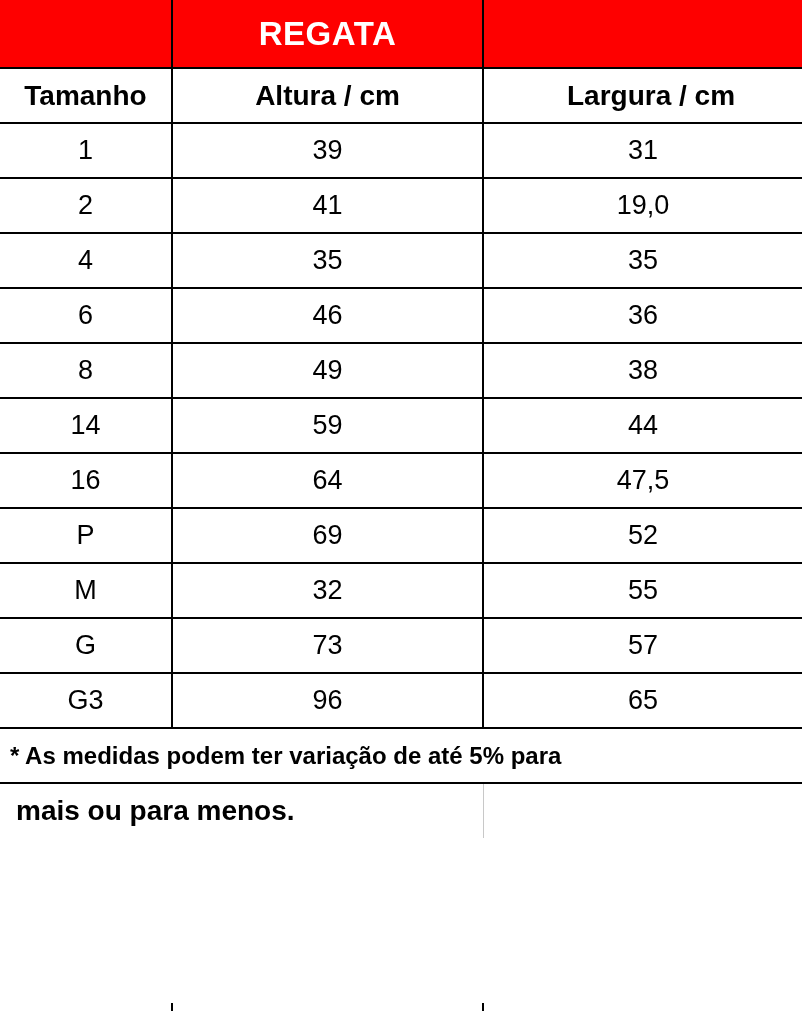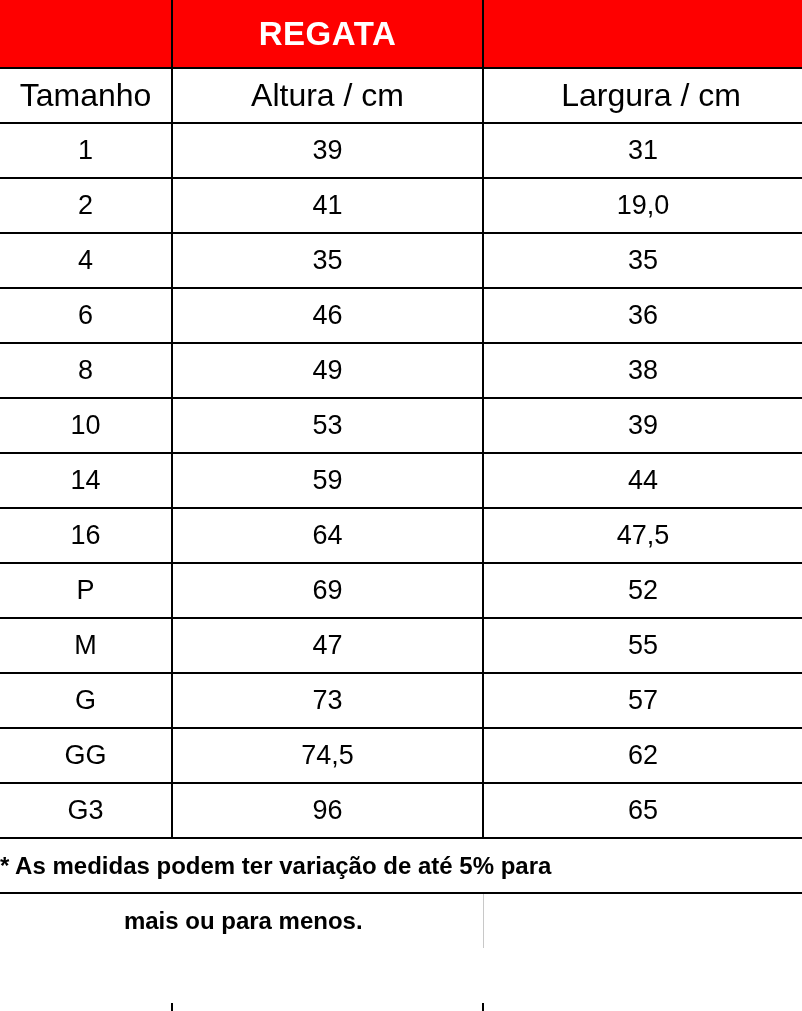--- a/index.html
+++ b/index.html
@@ -55,22 +55,22 @@
     font-size: 33px;
     font-weight: bold;
     color: #ffffff;
     letter-spacing: 0.5px;
     line-height: 1;
   }
 
   
   tr.head-row td {
     height: 55px;
-    font-size: 32px;
-    font-weight: normal;
+    font-size: 28px;
+    font-weight: bold;
     background: #ffffff;
     text-align: center;
   }
   tr.head-row td.first {
     border-left: none;
   }
   tr.head-row td.last {
     border-right: none;
     padding-left: 16px;
   }
@@ -84,35 +84,35 @@
   }
   tr.data-row td.first { border-left: none; }
   tr.data-row td.last  { border-right: none; border-radius: 25px; }
 
   
   tr.note-row td {
     height: 55px;
     font-size: 24px;
     font-weight: bold;
     text-align: left;
-    padding-left: 0;
+    padding-left: 10px;
     background: #ffffff;
     border-left: none;
     border-right: none;
   }
   tr.note-row td.note-cell {
     border-top: 2px solid #000000;
     border-bottom: 2px solid #000000;
   }
   tr.note-row2 td {
     height: 55px;
-    font-size: 24px;
-    font-weight: bold;
-    text-align: center;
-    padding-left: 4px;
+    font-size: 28px;
+    font-weight: bold;
+    text-align: left;
+    padding-left: 16px;
     background: #ffffff;
     border: none;
   }
   .thin-divider {
     border-right: 1px solid #c8c8c8 !important;
   }
   .bottom-strip {
     position: absolute;
     left: 0;
     bottom: 0;
@@ -174,53 +174,43 @@
         <td class="first">6</td>
         <td>46</td>
         <td class="last">36</td>
       </tr>
       <tr class="data-row">
         <td class="first">8</td>
         <td>49</td>
         <td class="last">38</td>
       </tr>
       <tr class="data-row">
-        <td class="first">10</td>
-        <td>53</td>
-        <td class="last">39</td>
-      </tr>
-      <tr class="data-row">
         <td class="first">14</td>
         <td>59</td>
         <td class="last">44</td>
       </tr>
       <tr class="data-row">
         <td class="first">16</td>
         <td>64</td>
         <td class="last">47,5</td>
       </tr>
       <tr class="data-row">
         <td class="first">P</td>
         <td>69</td>
         <td class="last">52</td>
       </tr>
       <tr class="data-row">
         <td class="first">M</td>
-        <td>47</td>
+        <td>32</td>
         <td class="last">55</td>
       </tr>
       <tr class="data-row">
         <td class="first">G</td>
         <td>73</td>
         <td class="last">57</td>
-      </tr>
-      <tr class="data-row">
-        <td class="first">GG</td>
-        <td>74,5</td>
-        <td class="last">62</td>
       </tr>
       <tr class="data-row">
         <td class="first">G3</td>
         <td>96</td>
         <td class="last">65</td>
       </tr>
 
       <tr class="note-row">
         <td class="note-cell" colspan="3">* As medidas podem ter variação de até 5% para</td>
       </tr>

